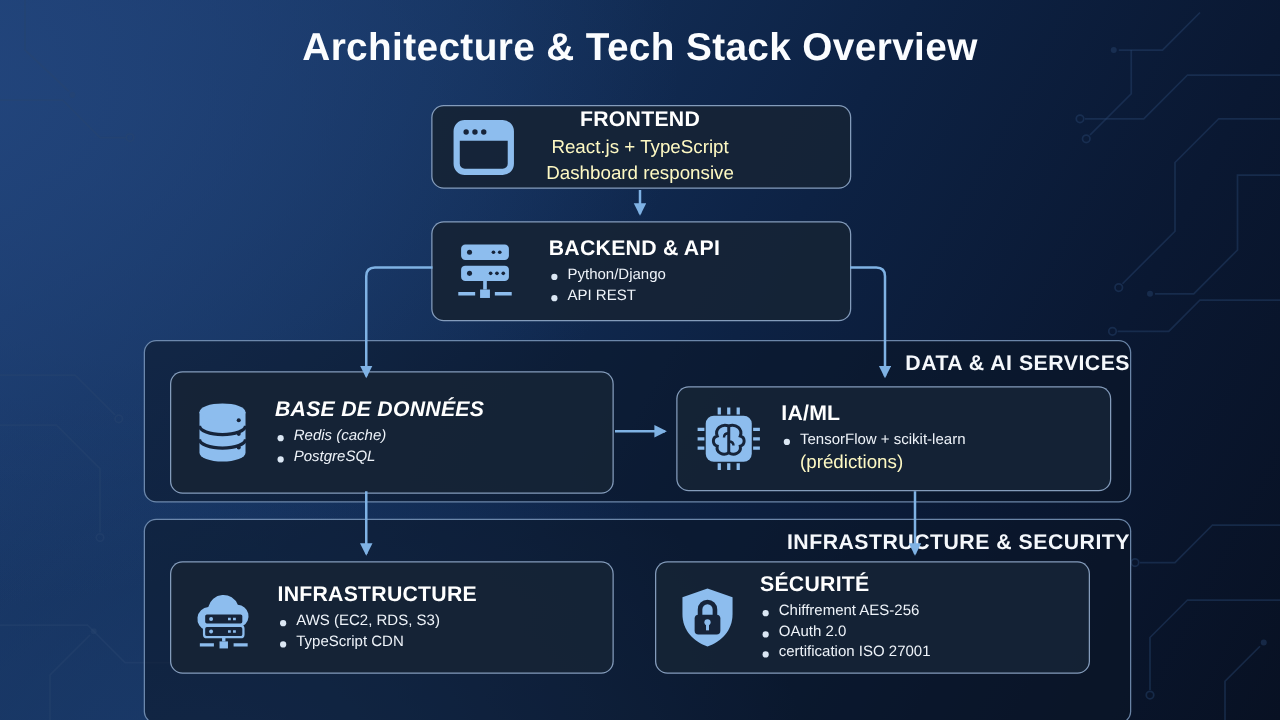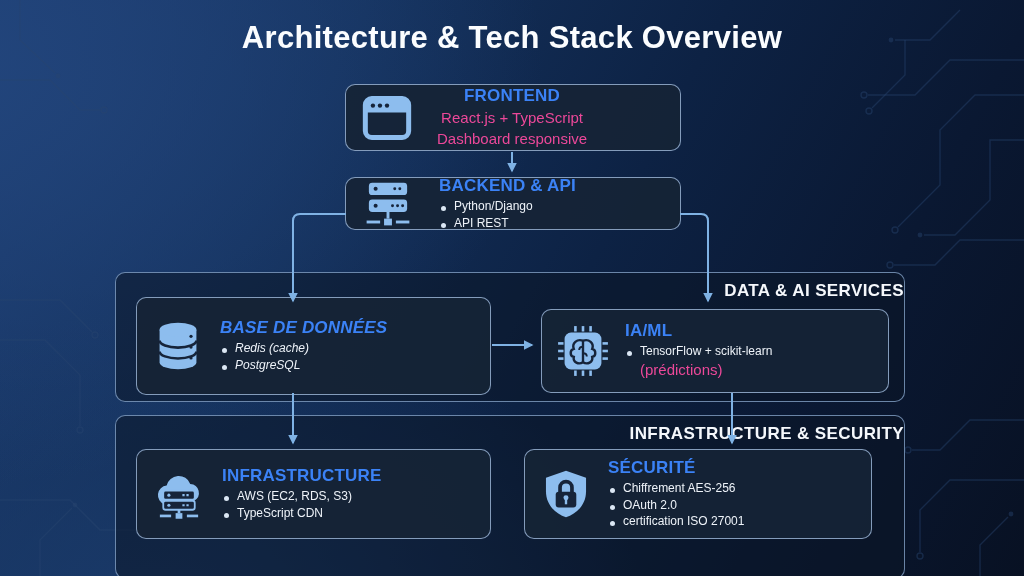--- a/index.html
+++ b/index.html
@@ -23,41 +23,41 @@
 
   .node{
     position:absolute;display:flex;align-items:center;box-sizing:border-box;
     background:rgba(22,35,54,.93);
     border:1.6px solid rgba(152,178,211,.85);
     border-radius:10px;z-index:2;
   }
   .node .icon{flex:0 0 auto;margin-left:15px;display:flex;align-items:center;justify-content:center;}
   .node .nbody{margin-left:24px;margin-right:10px;}
   .node.inner .nbody{margin-left:16px;}
-  .ntitle{color:#3b82f6;font-size:17px;font-weight:bold;letter-spacing:.2px;margin-bottom:2px;}
-  .nline{color:#ec4899;font-size:15px;line-height:1.38;}
+  .ntitle{color:#ffffff;font-size:17px;font-weight:bold;letter-spacing:.2px;margin-bottom:2px;}
+  .nline{color:#fef9c3;font-size:15px;line-height:1.38;}
   .blist{list-style:none;margin:0;padding:0;}
   .blist li{color:#eef3f9;font-size:12px;line-height:1.4;padding-left:15px;position:relative;}
   .blist li::before{content:"";position:absolute;left:2px;top:8px;width:5px;height:5px;border-radius:50%;background:#dbe7f4;}
   .cont{padding-left:15px;}
   .center .nbody{text-align:center;}
 
   .group{
     position:absolute;left:115px;width:790px;box-sizing:border-box;
     background:rgba(11,21,39,.55);
     border:1.5px solid rgba(131,161,199,.8);
     border-radius:10px;z-index:1;
   }
   .gtitle{
     position:absolute;top:8px;left:0;width:100%;text-align:right;
     color:#f5f8fc;font-size:17px;font-weight:bold;letter-spacing:.4px;
   }
 
   .g-frontend{left:345px;top:84px;width:336px;height:67px;}
-  .g-backend{left:345px;top:177px;width:336px;height:53px;}
+  .g-backend{left:345px;top:177px;width:336px;height:80px;}
   .grp-dataai{top:272px;height:130px;}
   .grp-infrasec{top:415px;height:164px;}
   .n-db{left:20px;top:24px;width:355px;height:98px;font-style:italic;}
   .n-iaml{left:425px;top:36px;width:348px;height:84px;}
   .n-infra{left:20px;top:33px;width:355px;height:90px;}
   .n-sec{left:408px;top:33px;width:348px;height:90px;}
 
   .connectors{position:absolute;left:0;top:0;z-index:4;pointer-events:none;}
   .edge{stroke:#7fb2e4;stroke-width:2;fill:none;}
 </style>

